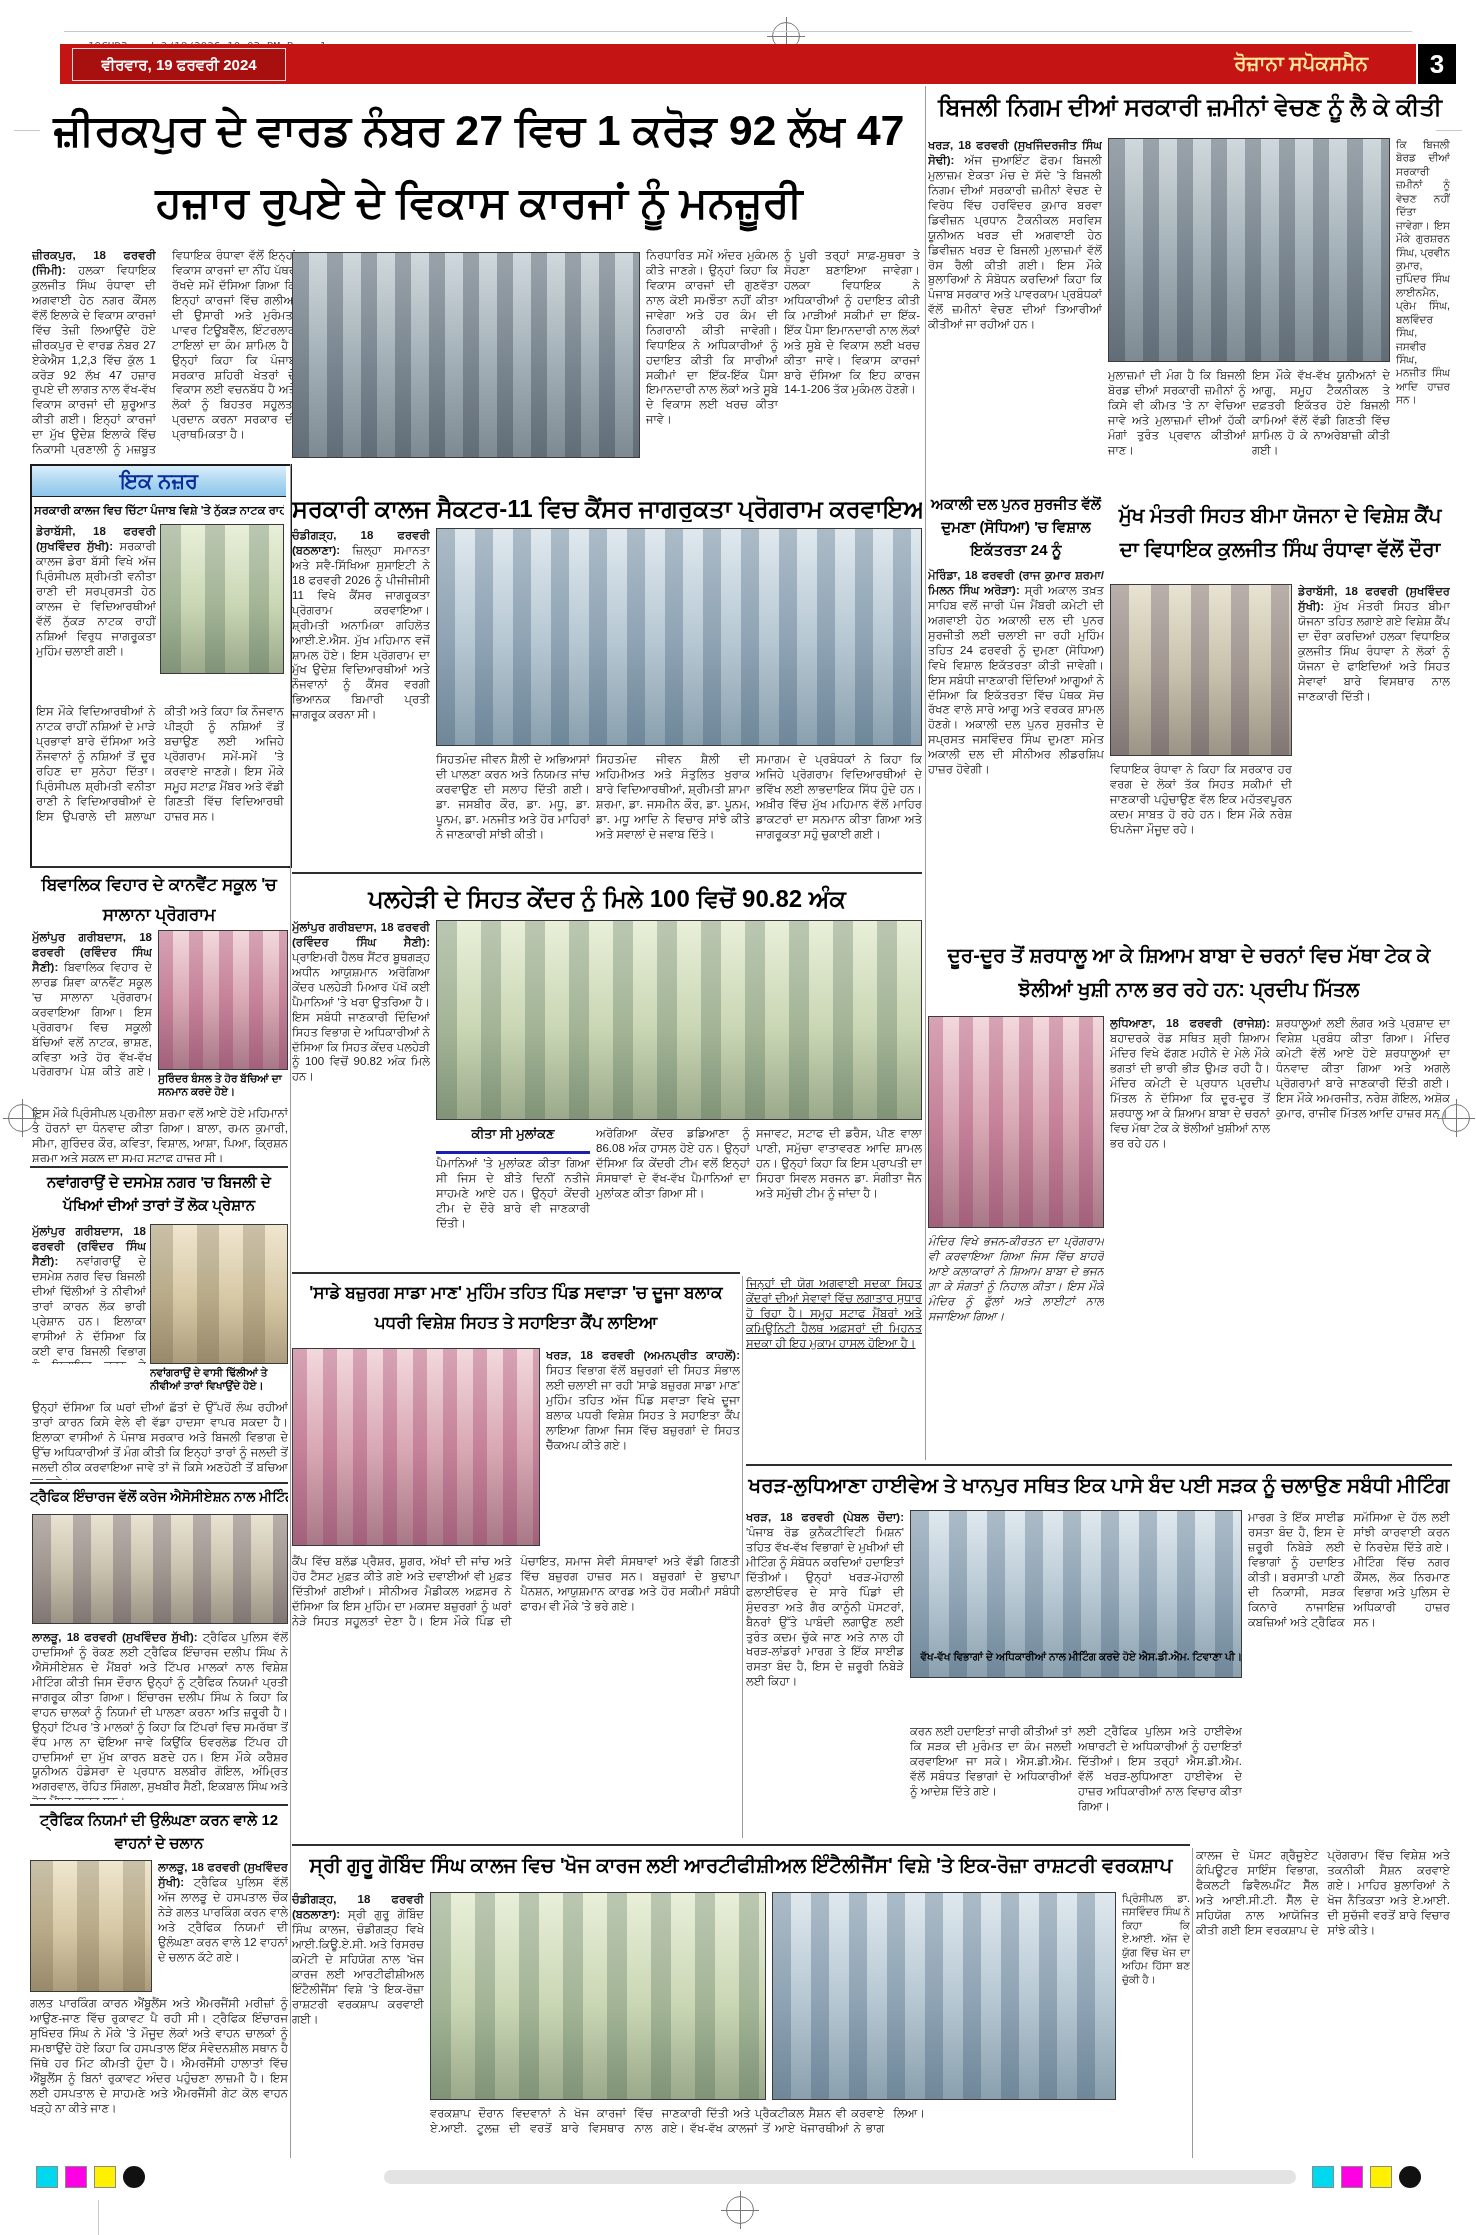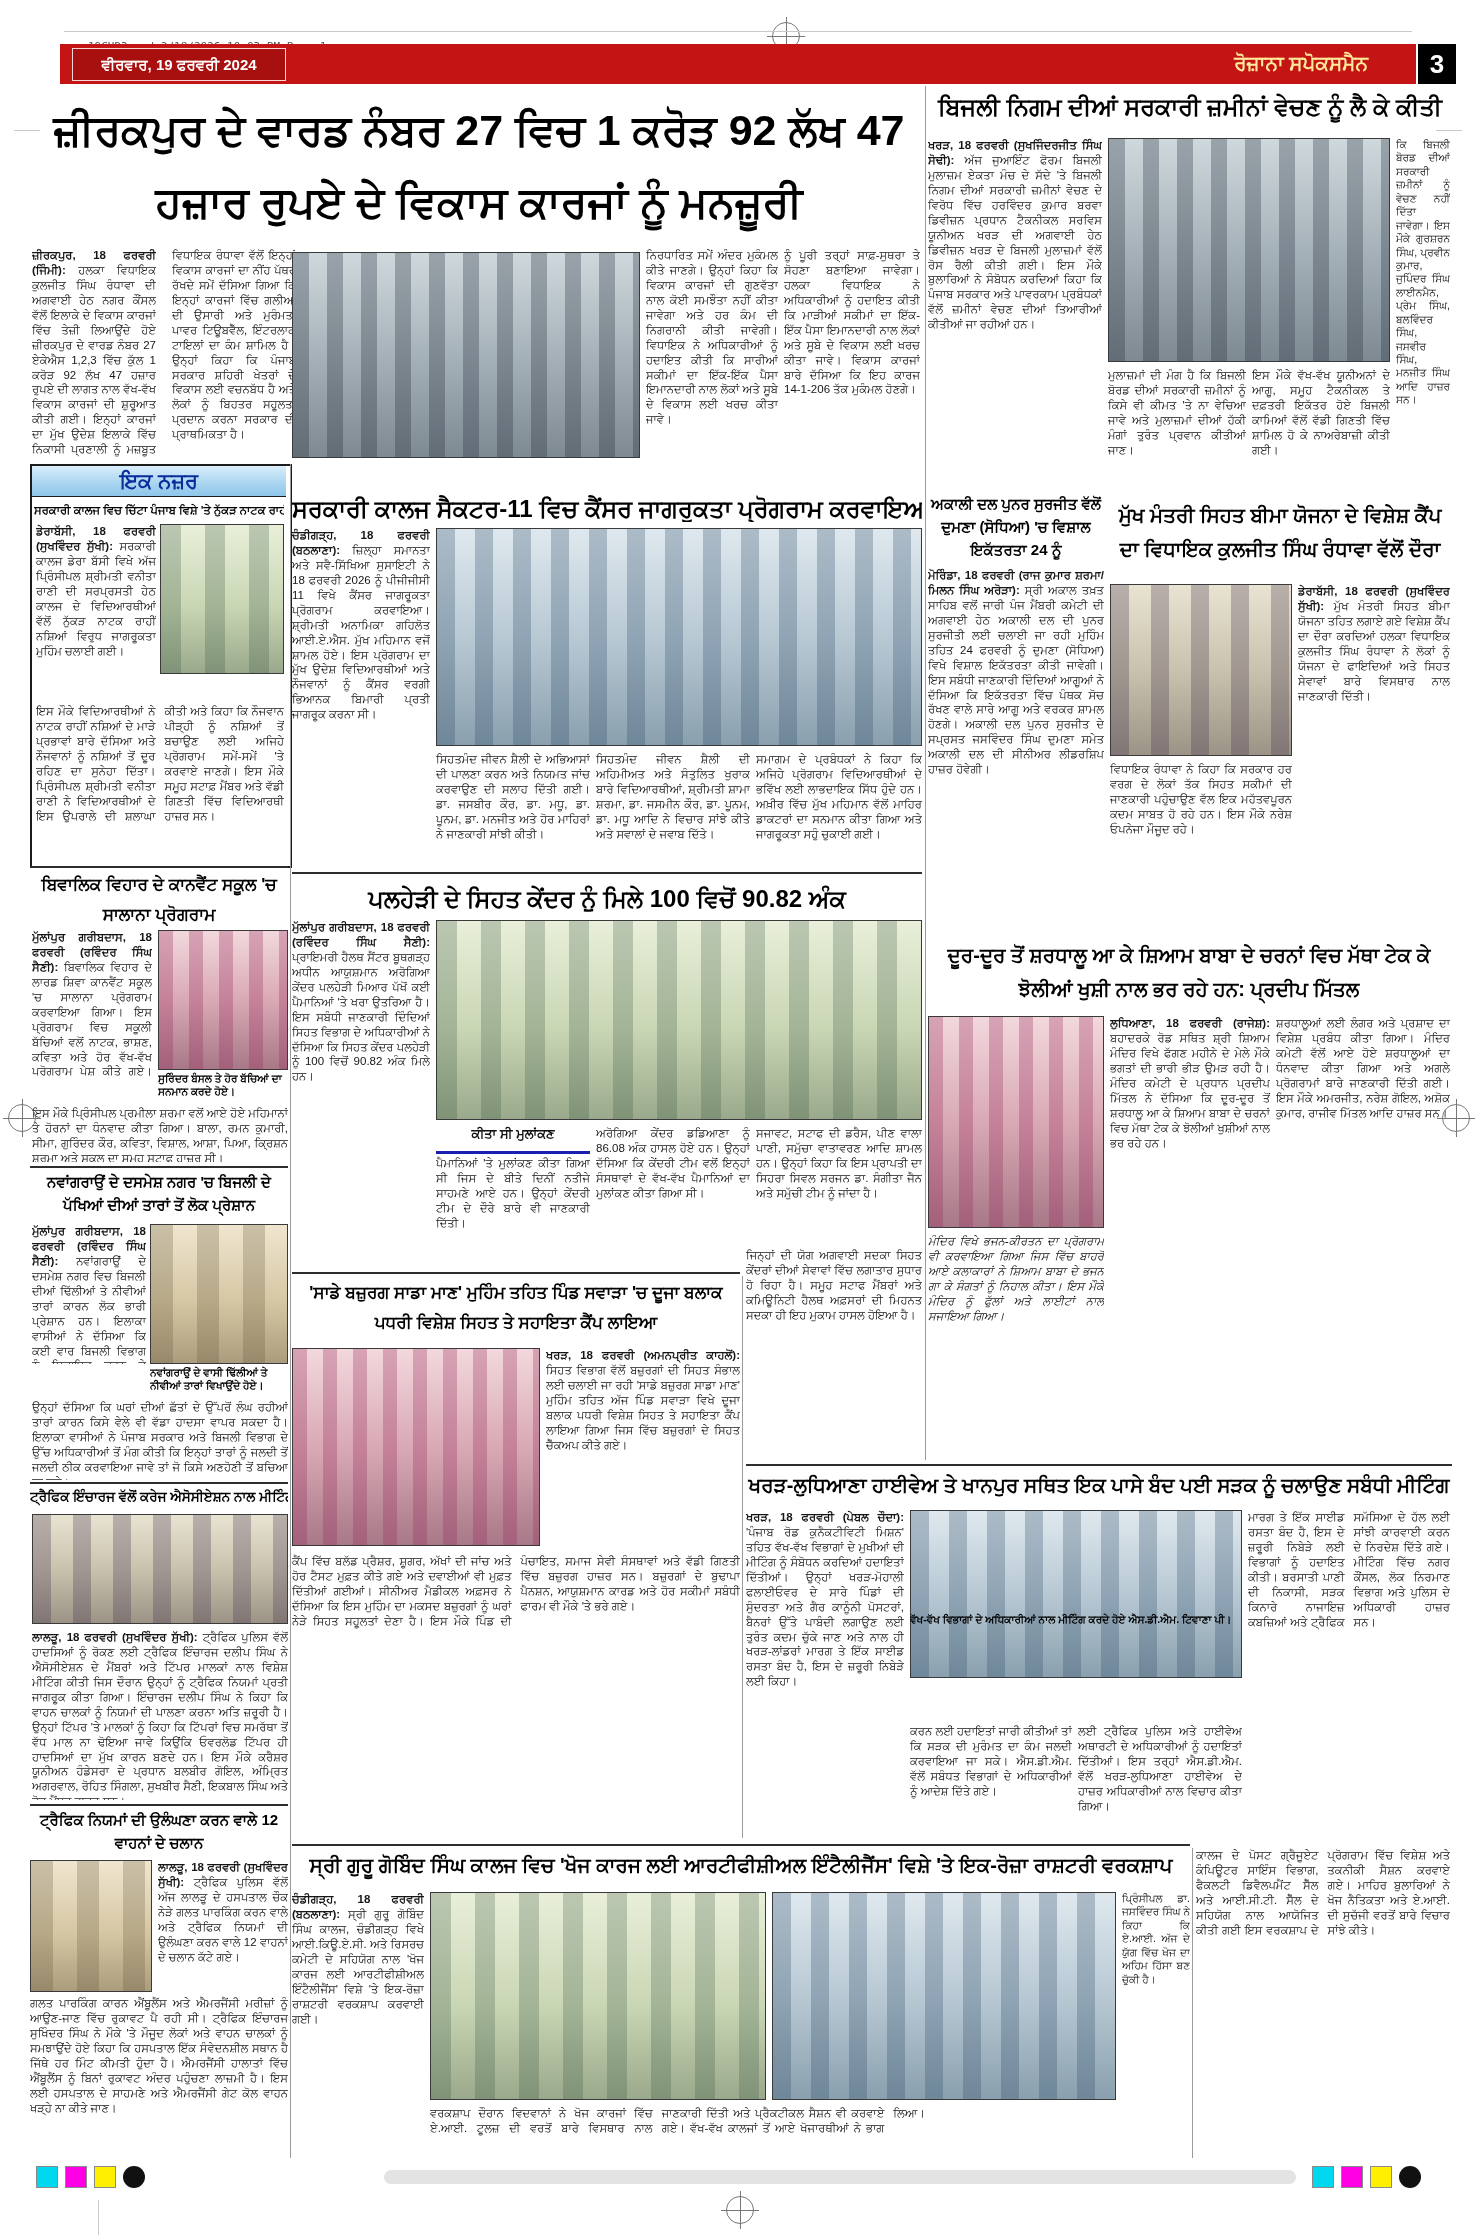--- a/index.html
+++ b/index.html
@@ -161,21 +161,21 @@
 <div class="abs hl hl-lg" style="left:292px;top:878px;width:630px;height:34px;white-space:nowrap;">ਪਲਹੇੜੀ ਦੇ ਸਿਹਤ ਕੇਂਦਰ ਨੂੰ ਮਿਲੇ 100 ਵਿਚੋਂ 90.82 ਅੰਕ</div>
 <div class="abs col" style="left:292px;top:920px;width:138px;height:348px;">
   <span class="byline">ਮੁੱਲਾਂਪੁਰ ਗਰੀਬਦਾਸ, 18 ਫਰਵਰੀ (ਰਵਿੰਦਰ ਸਿੰਘ ਸੈਣੀ):</span>
   <span>ਪ੍ਰਾਇਮਰੀ ਹੈਲਥ ਸੈਂਟਰ ਬੂਥਗੜ੍ਹ ਅਧੀਨ ਆਯੁਸ਼ਮਾਨ ਅਰੋਗਿਆ ਕੇਂਦਰ ਪਲਹੇੜੀ ਮਿਆਰ ਪੱਖੋਂ ਕਈ ਪੈਮਾਨਿਆਂ 'ਤੇ ਖਰਾ ਉਤਰਿਆ ਹੈ। ਇਸ ਸਬੰਧੀ ਜਾਣਕਾਰੀ ਦਿੰਦਿਆਂ ਸਿਹਤ ਵਿਭਾਗ ਦੇ ਅਧਿਕਾਰੀਆਂ ਨੇ ਦੱਸਿਆ ਕਿ ਸਿਹਤ ਕੇਂਦਰ ਪਲਹੇੜੀ ਨੂੰ 100 ਵਿਚੋਂ 90.82 ਅੰਕ ਮਿਲੇ ਹਨ।</span>
 </div>
 <div class="abs photo ph-c" style="left:436px;top:920px;width:486px;height:200px;"></div>
 <div class="abs subhead" style="left:436px;top:1126px;width:154px;height:22px;">ਕੀਤਾ ਸੀ ਮੁਲਾਂਕਣ</div>
 <div class="abs col" style="left:436px;top:1156px;width:154px;height:112px;">ਪੈਮਾਨਿਆਂ 'ਤੇ ਮੁਲਾਂਕਣ ਕੀਤਾ ਗਿਆ ਸੀ ਜਿਸ ਦੇ ਬੀਤੇ ਦਿਨੀਂ ਨਤੀਜੇ ਸਾਹਮਣੇ ਆਏ ਹਨ। ਉਨ੍ਹਾਂ ਕੇਂਦਰੀ ਟੀਮ ਦੇ ਦੌਰੇ ਬਾਰੇ ਵੀ ਜਾਣਕਾਰੀ ਦਿੱਤੀ।</div>
 <div class="abs col" style="left:596px;top:1126px;width:154px;height:142px;">ਅਰੋਗਿਆ ਕੇਂਦਰ ਡਡਿਆਣਾ ਨੂੰ 86.08 ਅੰਕ ਹਾਸਲ ਹੋਏ ਹਨ। ਉਨ੍ਹਾਂ ਦੱਸਿਆ ਕਿ ਕੇਂਦਰੀ ਟੀਮ ਵਲੋਂ ਇਨ੍ਹਾਂ ਸੰਸਥਾਵਾਂ ਦੇ ਵੱਖ-ਵੱਖ ਪੈਮਾਨਿਆਂ ਦਾ ਮੁਲਾਂਕਣ ਕੀਤਾ ਗਿਆ ਸੀ।</div>
 <div class="abs col" style="left:756px;top:1126px;width:166px;height:142px;">ਸਜਾਵਟ, ਸਟਾਫ ਦੀ ਡਰੈਸ, ਪੀਣ ਵਾਲਾ ਪਾਣੀ, ਸਮੁੱਚਾ ਵਾਤਾਵਰਣ ਆਦਿ ਸ਼ਾਮਲ ਹਨ। ਉਨ੍ਹਾਂ ਕਿਹਾ ਕਿ ਇਸ ਪ੍ਰਾਪਤੀ ਦਾ ਸਿਹਰਾ ਸਿਵਲ ਸਰਜਨ ਡਾ. ਸੰਗੀਤਾ ਜੈਨ ਅਤੇ ਸਮੁੱਚੀ ਟੀਮ ਨੂੰ ਜਾਂਦਾ ਹੈ।</div>
-<div class="abs col" style="left:746px;top:1248px;width:176px;height:186px;">ਜਿਨ੍ਹਾਂ ਦੀ ਯੋਗ ਅਗਵਾਈ ਸਦਕਾ ਸਿਹਤ ਕੇਂਦਰਾਂ ਦੀਆਂ ਸੇਵਾਵਾਂ ਵਿੱਚ ਲਗਾਤਾਰ ਸੁਧਾਰ ਹੋ ਰਿਹਾ ਹੈ। ਸਮੂਹ ਸਟਾਫ ਮੈਂਬਰਾਂ ਅਤੇ ਕਮਿਊਨਿਟੀ ਹੈਲਥ ਅਫ਼ਸਰਾਂ ਦੀ ਮਿਹਨਤ ਸਦਕਾ ਹੀ ਇਹ ਮੁਕਾਮ ਹਾਸਲ ਹੋਇਆ ਹੈ।</div>
+<div class="abs col" style="left:746px;top:1276px;width:176px;height:186px;text-decoration:underline;">ਜਿਨ੍ਹਾਂ ਦੀ ਯੋਗ ਅਗਵਾਈ ਸਦਕਾ ਸਿਹਤ ਕੇਂਦਰਾਂ ਦੀਆਂ ਸੇਵਾਵਾਂ ਵਿੱਚ ਲਗਾਤਾਰ ਸੁਧਾਰ ਹੋ ਰਿਹਾ ਹੈ। ਸਮੂਹ ਸਟਾਫ ਮੈਂਬਰਾਂ ਅਤੇ ਕਮਿਊਨਿਟੀ ਹੈਲਥ ਅਫ਼ਸਰਾਂ ਦੀ ਮਿਹਨਤ ਸਦਕਾ ਹੀ ਇਹ ਮੁਕਾਮ ਹਾਸਲ ਹੋਇਆ ਹੈ।</div>
 
 <div class="abs rule" style="left:292px;top:1272px;width:448px;"></div>
 <div class="abs hl hl-m2" style="left:292px;top:1278px;width:448px;height:62px;">'ਸਾਡੇ ਬਜ਼ੁਰਗ ਸਾਡਾ ਮਾਣ' ਮੁਹਿੰਮ ਤਹਿਤ ਪਿੰਡ ਸਵਾੜਾ 'ਚ ਦੂਜਾ ਬਲਾਕ ਪਧਰੀ ਵਿਸ਼ੇਸ਼ ਸਿਹਤ ਤੇ ਸਹਾਇਤਾ ਕੈਂਪ ਲਾਇਆ</div>
 <div class="abs photo ph-d" style="left:292px;top:1348px;width:248px;height:198px;"></div>
 <div class="abs col" style="left:546px;top:1348px;width:194px;height:198px;">
   <span class="byline">ਖਰੜ, 18 ਫਰਵਰੀ (ਅਮਨਪ੍ਰੀਤ ਕਾਹਲੋਂ):</span>
   <span>ਸਿਹਤ ਵਿਭਾਗ ਵੱਲੋਂ ਬਜ਼ੁਰਗਾਂ ਦੀ ਸਿਹਤ ਸੰਭਾਲ ਲਈ ਚਲਾਈ ਜਾ ਰਹੀ 'ਸਾਡੇ ਬਜ਼ੁਰਗ ਸਾਡਾ ਮਾਣ' ਮੁਹਿੰਮ ਤਹਿਤ ਅੱਜ ਪਿੰਡ ਸਵਾੜਾ ਵਿਖੇ ਦੂਜਾ ਬਲਾਕ ਪਧਰੀ ਵਿਸ਼ੇਸ਼ ਸਿਹਤ ਤੇ ਸਹਾਇਤਾ ਕੈਂਪ ਲਾਇਆ ਗਿਆ ਜਿਸ ਵਿੱਚ ਬਜ਼ੁਰਗਾਂ ਦੇ ਸਿਹਤ ਚੈੱਕਅਪ ਕੀਤੇ ਗਏ।</span>
 </div>
 <div class="abs col two" style="left:292px;top:1554px;width:448px;height:284px;">ਕੈਂਪ ਵਿੱਚ ਬਲੱਡ ਪ੍ਰੈਸ਼ਰ, ਸ਼ੂਗਰ, ਅੱਖਾਂ ਦੀ ਜਾਂਚ ਅਤੇ ਹੋਰ ਟੈਸਟ ਮੁਫ਼ਤ ਕੀਤੇ ਗਏ ਅਤੇ ਦਵਾਈਆਂ ਵੀ ਮੁਫ਼ਤ ਦਿੱਤੀਆਂ ਗਈਆਂ। ਸੀਨੀਅਰ ਮੈਡੀਕਲ ਅਫ਼ਸਰ ਨੇ ਦੱਸਿਆ ਕਿ ਇਸ ਮੁਹਿੰਮ ਦਾ ਮਕਸਦ ਬਜ਼ੁਰਗਾਂ ਨੂੰ ਘਰਾਂ ਨੇੜੇ ਸਿਹਤ ਸਹੂਲਤਾਂ ਦੇਣਾ ਹੈ। ਇਸ ਮੌਕੇ ਪਿੰਡ ਦੀ ਪੰਚਾਇਤ, ਸਮਾਜ ਸੇਵੀ ਸੰਸਥਾਵਾਂ ਅਤੇ ਵੱਡੀ ਗਿਣਤੀ ਵਿੱਚ ਬਜ਼ੁਰਗ ਹਾਜ਼ਰ ਸਨ। ਬਜ਼ੁਰਗਾਂ ਦੇ ਬੁਢਾਪਾ ਪੈਨਸ਼ਨ, ਆਯੁਸ਼ਮਾਨ ਕਾਰਡ ਅਤੇ ਹੋਰ ਸਕੀਮਾਂ ਸਬੰਧੀ ਫਾਰਮ ਵੀ ਮੌਕੇ 'ਤੇ ਭਰੇ ਗਏ।</div>
 
@@ -202,21 +202,21 @@
 <div class="abs col" style="left:1276px;top:1016px;width:174px;height:442px;">ਸ਼ਰਧਾਲੂਆਂ ਲਈ ਲੰਗਰ ਅਤੇ ਪ੍ਰਸ਼ਾਦ ਦਾ ਵਿਸ਼ੇਸ਼ ਪ੍ਰਬੰਧ ਕੀਤਾ ਗਿਆ। ਮੰਦਿਰ ਕਮੇਟੀ ਵੱਲੋਂ ਆਏ ਹੋਏ ਸ਼ਰਧਾਲੂਆਂ ਦਾ ਧੰਨਵਾਦ ਕੀਤਾ ਗਿਆ ਅਤੇ ਅਗਲੇ ਪ੍ਰੋਗਰਾਮਾਂ ਬਾਰੇ ਜਾਣਕਾਰੀ ਦਿੱਤੀ ਗਈ। ਇਸ ਮੌਕੇ ਅਮਰਜੀਤ, ਨਰੇਸ਼ ਗੋਇਲ, ਅਸ਼ੋਕ ਕੁਮਾਰ, ਰਾਜੀਵ ਮਿੱਤਲ ਆਦਿ ਹਾਜ਼ਰ ਸਨ।</div>
 <div class="abs col" style="left:928px;top:1234px;width:176px;height:224px;font-style:italic;">ਮੰਦਿਰ ਵਿਖੇ ਭਜਨ-ਕੀਰਤਨ ਦਾ ਪ੍ਰੋਗਰਾਮ ਵੀ ਕਰਵਾਇਆ ਗਿਆ ਜਿਸ ਵਿੱਚ ਬਾਹਰੋਂ ਆਏ ਕਲਾਕਾਰਾਂ ਨੇ ਸ਼ਿਆਮ ਬਾਬਾ ਦੇ ਭਜਨ ਗਾ ਕੇ ਸੰਗਤਾਂ ਨੂੰ ਨਿਹਾਲ ਕੀਤਾ। ਇਸ ਮੌਕੇ ਮੰਦਿਰ ਨੂੰ ਫੁੱਲਾਂ ਅਤੇ ਲਾਈਟਾਂ ਨਾਲ ਸਜਾਇਆ ਗਿਆ।</div>
 
 <div class="abs rule" style="left:746px;top:1464px;width:706px;"></div>
 <div class="abs hl hl-md" style="left:746px;top:1468px;width:706px;height:36px;white-space:nowrap;">ਖਰੜ-ਲੁਧਿਆਣਾ ਹਾਈਵੇਅ ਤੇ ਖਾਨਪੁਰ ਸਥਿਤ ਇਕ ਪਾਸੇ ਬੰਦ ਪਈ ਸੜਕ ਨੂੰ ਚਲਾਉਣ ਸਬੰਧੀ ਮੀਟਿੰਗ</div>
 <div class="abs col" style="left:746px;top:1510px;width:158px;height:332px;">
   <span class="byline">ਖਰੜ, 18 ਫਰਵਰੀ (ਪੇਬਲ ਚੌਦਾ):</span>
   <span>'ਪੰਜਾਬ ਰੋਡ ਕੁਨੈਕਟੀਵਿਟੀ ਮਿਸ਼ਨ' ਤਹਿਤ ਵੱਖ-ਵੱਖ ਵਿਭਾਗਾਂ ਦੇ ਮੁਖੀਆਂ ਦੀ ਮੀਟਿੰਗ ਨੂੰ ਸੰਬੋਧਨ ਕਰਦਿਆਂ ਹਦਾਇਤਾਂ ਦਿੱਤੀਆਂ। ਉਨ੍ਹਾਂ ਖਰੜ-ਮੋਹਾਲੀ ਫਲਾਈਓਵਰ ਦੇ ਸਾਰੇ ਪਿੰਡਾਂ ਦੀ ਸੁੰਦਰਤਾ ਅਤੇ ਗੈਰ ਕਾਨੂੰਨੀ ਪੋਸਟਰਾਂ, ਬੈਨਰਾਂ ਉੱਤੇ ਪਾਬੰਦੀ ਲਗਾਉਣ ਲਈ ਤੁਰੰਤ ਕਦਮ ਚੁੱਕੇ ਜਾਣ ਅਤੇ ਨਾਲ ਹੀ ਖਰੜ-ਲਾਂਡਰਾਂ ਮਾਰਗ ਤੇ ਇੱਕ ਸਾਈਡ ਰਸਤਾ ਬੰਦ ਹੈ, ਇਸ ਦੇ ਜ਼ਰੂਰੀ ਨਿਬੇੜੇ ਲਈ ਕਿਹਾ।</span>
 </div>
 <div class="abs photo ph-f" style="left:910px;top:1510px;width:332px;height:168px;"></div>
-<div class="abs caption" style="left:910px;top:1613px;width:332px;height:36px;">ਵੱਖ-ਵੱਖ ਵਿਭਾਗਾਂ ਦੇ ਅਧਿਕਾਰੀਆਂ ਨਾਲ ਮੀਟਿੰਗ ਕਰਦੇ ਹੋਏ ਐਸ.ਡੀ.ਐਮ. ਟਿਵਾਣਾ ਪੀ।</div>
+<div class="abs caption" style="left:910px;top:1650px;width:332px;height:36px;text-align:right;">ਵੱਖ-ਵੱਖ ਵਿਭਾਗਾਂ ਦੇ ਅਧਿਕਾਰੀਆਂ ਨਾਲ ਮੀਟਿੰਗ ਕਰਦੇ ਹੋਏ ਐਸ.ਡੀ.ਐਮ. ਟਿਵਾਣਾ ਪੀ।</div>
 <div class="abs col" style="left:910px;top:1724px;width:162px;height:118px;">ਕਰਨ ਲਈ ਹਦਾਇਤਾਂ ਜਾਰੀ ਕੀਤੀਆਂ ਤਾਂ ਕਿ ਸੜਕ ਦੀ ਮੁਰੰਮਤ ਦਾ ਕੰਮ ਜਲਦੀ ਕਰਵਾਇਆ ਜਾ ਸਕੇ। ਐਸ.ਡੀ.ਐਮ. ਵੱਲੋਂ ਸਬੰਧਤ ਵਿਭਾਗਾਂ ਦੇ ਅਧਿਕਾਰੀਆਂ ਨੂੰ ਆਦੇਸ਼ ਦਿੱਤੇ ਗਏ।</div>
 <div class="abs col" style="left:1078px;top:1724px;width:164px;height:118px;">ਲਈ ਟ੍ਰੈਫਿਕ ਪੁਲਿਸ ਅਤੇ ਹਾਈਵੇਅ ਅਥਾਰਟੀ ਦੇ ਅਧਿਕਾਰੀਆਂ ਨੂੰ ਹਦਾਇਤਾਂ ਦਿੱਤੀਆਂ। ਇਸ ਤਰ੍ਹਾਂ ਐਸ.ਡੀ.ਐਮ. ਵੱਲੋਂ ਖਰੜ-ਲੁਧਿਆਣਾ ਹਾਈਵੇਅ ਦੇ ਹਾਜ਼ਰ ਅਧਿਕਾਰੀਆਂ ਨਾਲ ਵਿਚਾਰ ਕੀਤਾ ਗਿਆ।</div>
 <div class="abs col two" style="left:1248px;top:1510px;width:202px;height:332px;">ਮਾਰਗ ਤੇ ਇੱਕ ਸਾਈਡ ਰਸਤਾ ਬੰਦ ਹੈ, ਇਸ ਦੇ ਜ਼ਰੂਰੀ ਨਿਬੇੜੇ ਲਈ ਵਿਭਾਗਾਂ ਨੂੰ ਹਦਾਇਤ ਕੀਤੀ। ਬਰਸਾਤੀ ਪਾਣੀ ਦੀ ਨਿਕਾਸੀ, ਸੜਕ ਕਿਨਾਰੇ ਨਾਜਾਇਜ਼ ਕਬਜ਼ਿਆਂ ਅਤੇ ਟ੍ਰੈਫਿਕ ਸਮੱਸਿਆ ਦੇ ਹੱਲ ਲਈ ਸਾਂਝੀ ਕਾਰਵਾਈ ਕਰਨ ਦੇ ਨਿਰਦੇਸ਼ ਦਿੱਤੇ ਗਏ। ਮੀਟਿੰਗ ਵਿੱਚ ਨਗਰ ਕੌਂਸਲ, ਲੋਕ ਨਿਰਮਾਣ ਵਿਭਾਗ ਅਤੇ ਪੁਲਿਸ ਦੇ ਅਧਿਕਾਰੀ ਹਾਜ਼ਰ ਸਨ।</div>
 
 <div class="abs rule" style="left:292px;top:1844px;width:898px;"></div>
 <div class="abs hl hl-md" style="left:292px;top:1848px;width:898px;height:36px;white-space:nowrap;">ਸ੍ਰੀ ਗੁਰੂ ਗੋਬਿੰਦ ਸਿੰਘ ਕਾਲਜ ਵਿਚ 'ਖੋਜ ਕਾਰਜ ਲਈ ਆਰਟੀਫੀਸ਼ੀਅਲ ਇੰਟੈਲੀਜੈਂਸ' ਵਿਸ਼ੇ 'ਤੇ ਇਕ-ਰੋਜ਼ਾ ਰਾਸ਼ਟਰੀ ਵਰਕਸ਼ਾਪ</div>
 <div class="abs col" style="left:292px;top:1892px;width:132px;height:266px;">
   <span class="byline">ਚੰਡੀਗੜ੍ਹ, 18 ਫਰਵਰੀ (ਬਠਲਾਣਾ):</span>
   <span>ਸ੍ਰੀ ਗੁਰੂ ਗੋਬਿੰਦ ਸਿੰਘ ਕਾਲਜ, ਚੰਡੀਗੜ੍ਹ ਵਿਖੇ ਆਈ.ਕਿਊ.ਏ.ਸੀ. ਅਤੇ ਰਿਸਰਚ ਕਮੇਟੀ ਦੇ ਸਹਿਯੋਗ ਨਾਲ 'ਖੋਜ ਕਾਰਜ ਲਈ ਆਰਟੀਫੀਸ਼ੀਅਲ ਇੰਟੈਲੀਜੈਂਸ' ਵਿਸ਼ੇ 'ਤੇ ਇਕ-ਰੋਜ਼ਾ ਰਾਸ਼ਟਰੀ ਵਰਕਸ਼ਾਪ ਕਰਵਾਈ ਗਈ।</span>
 </div>

